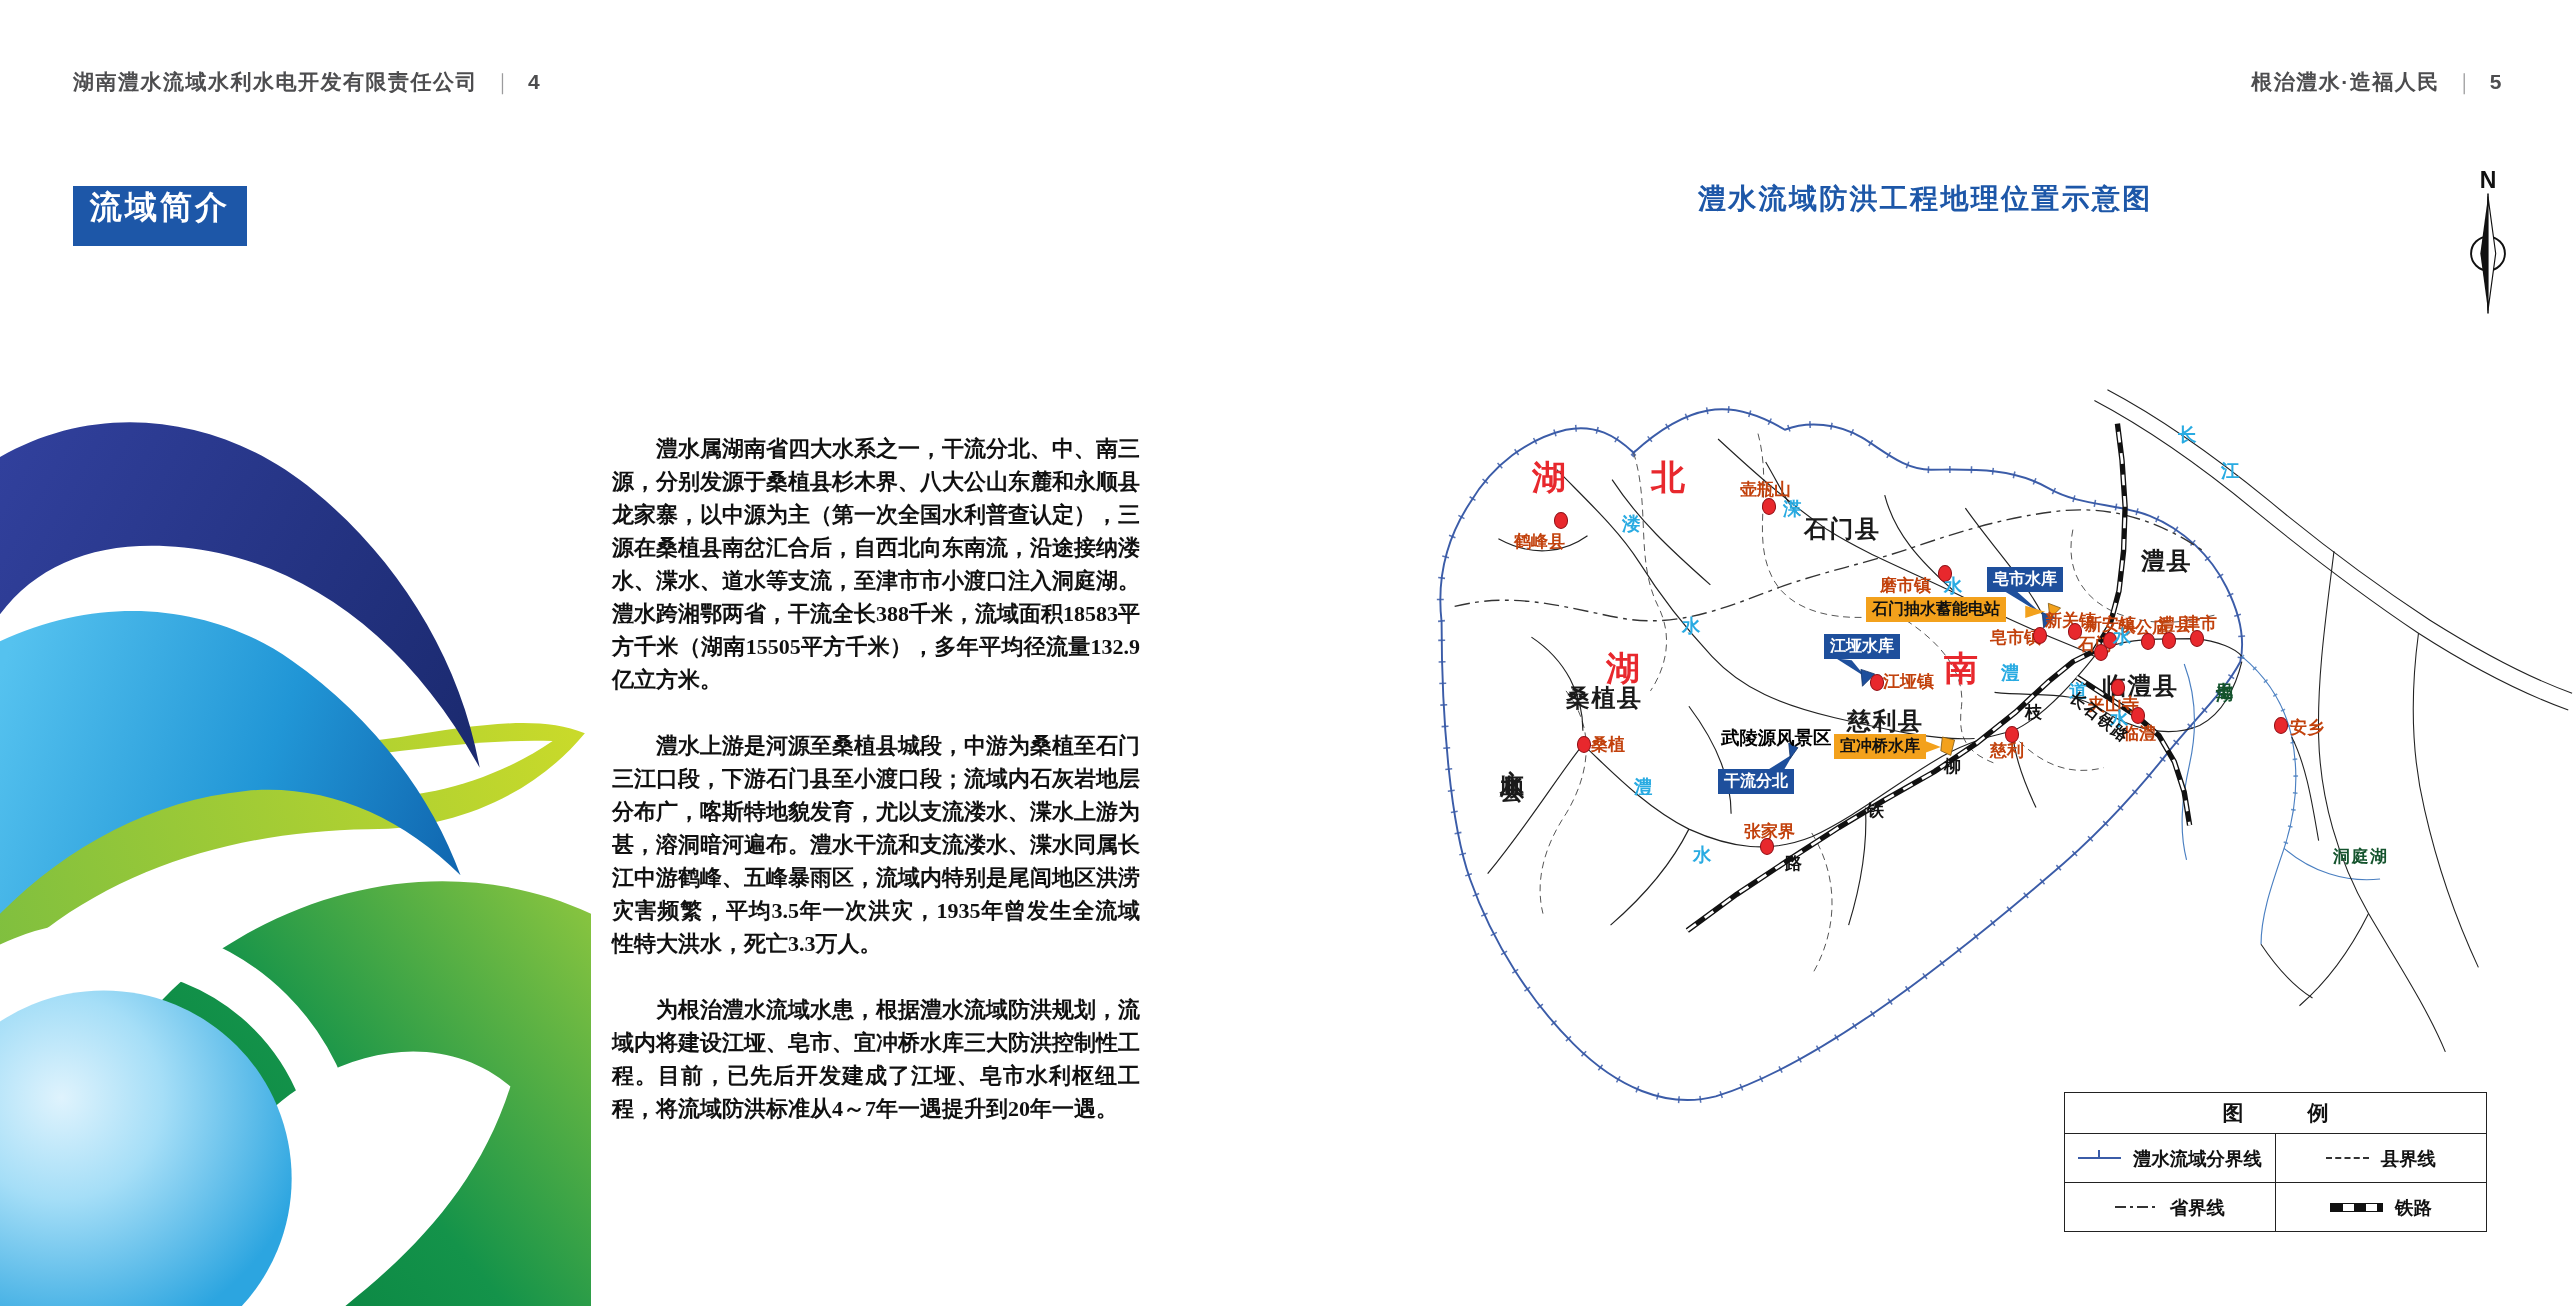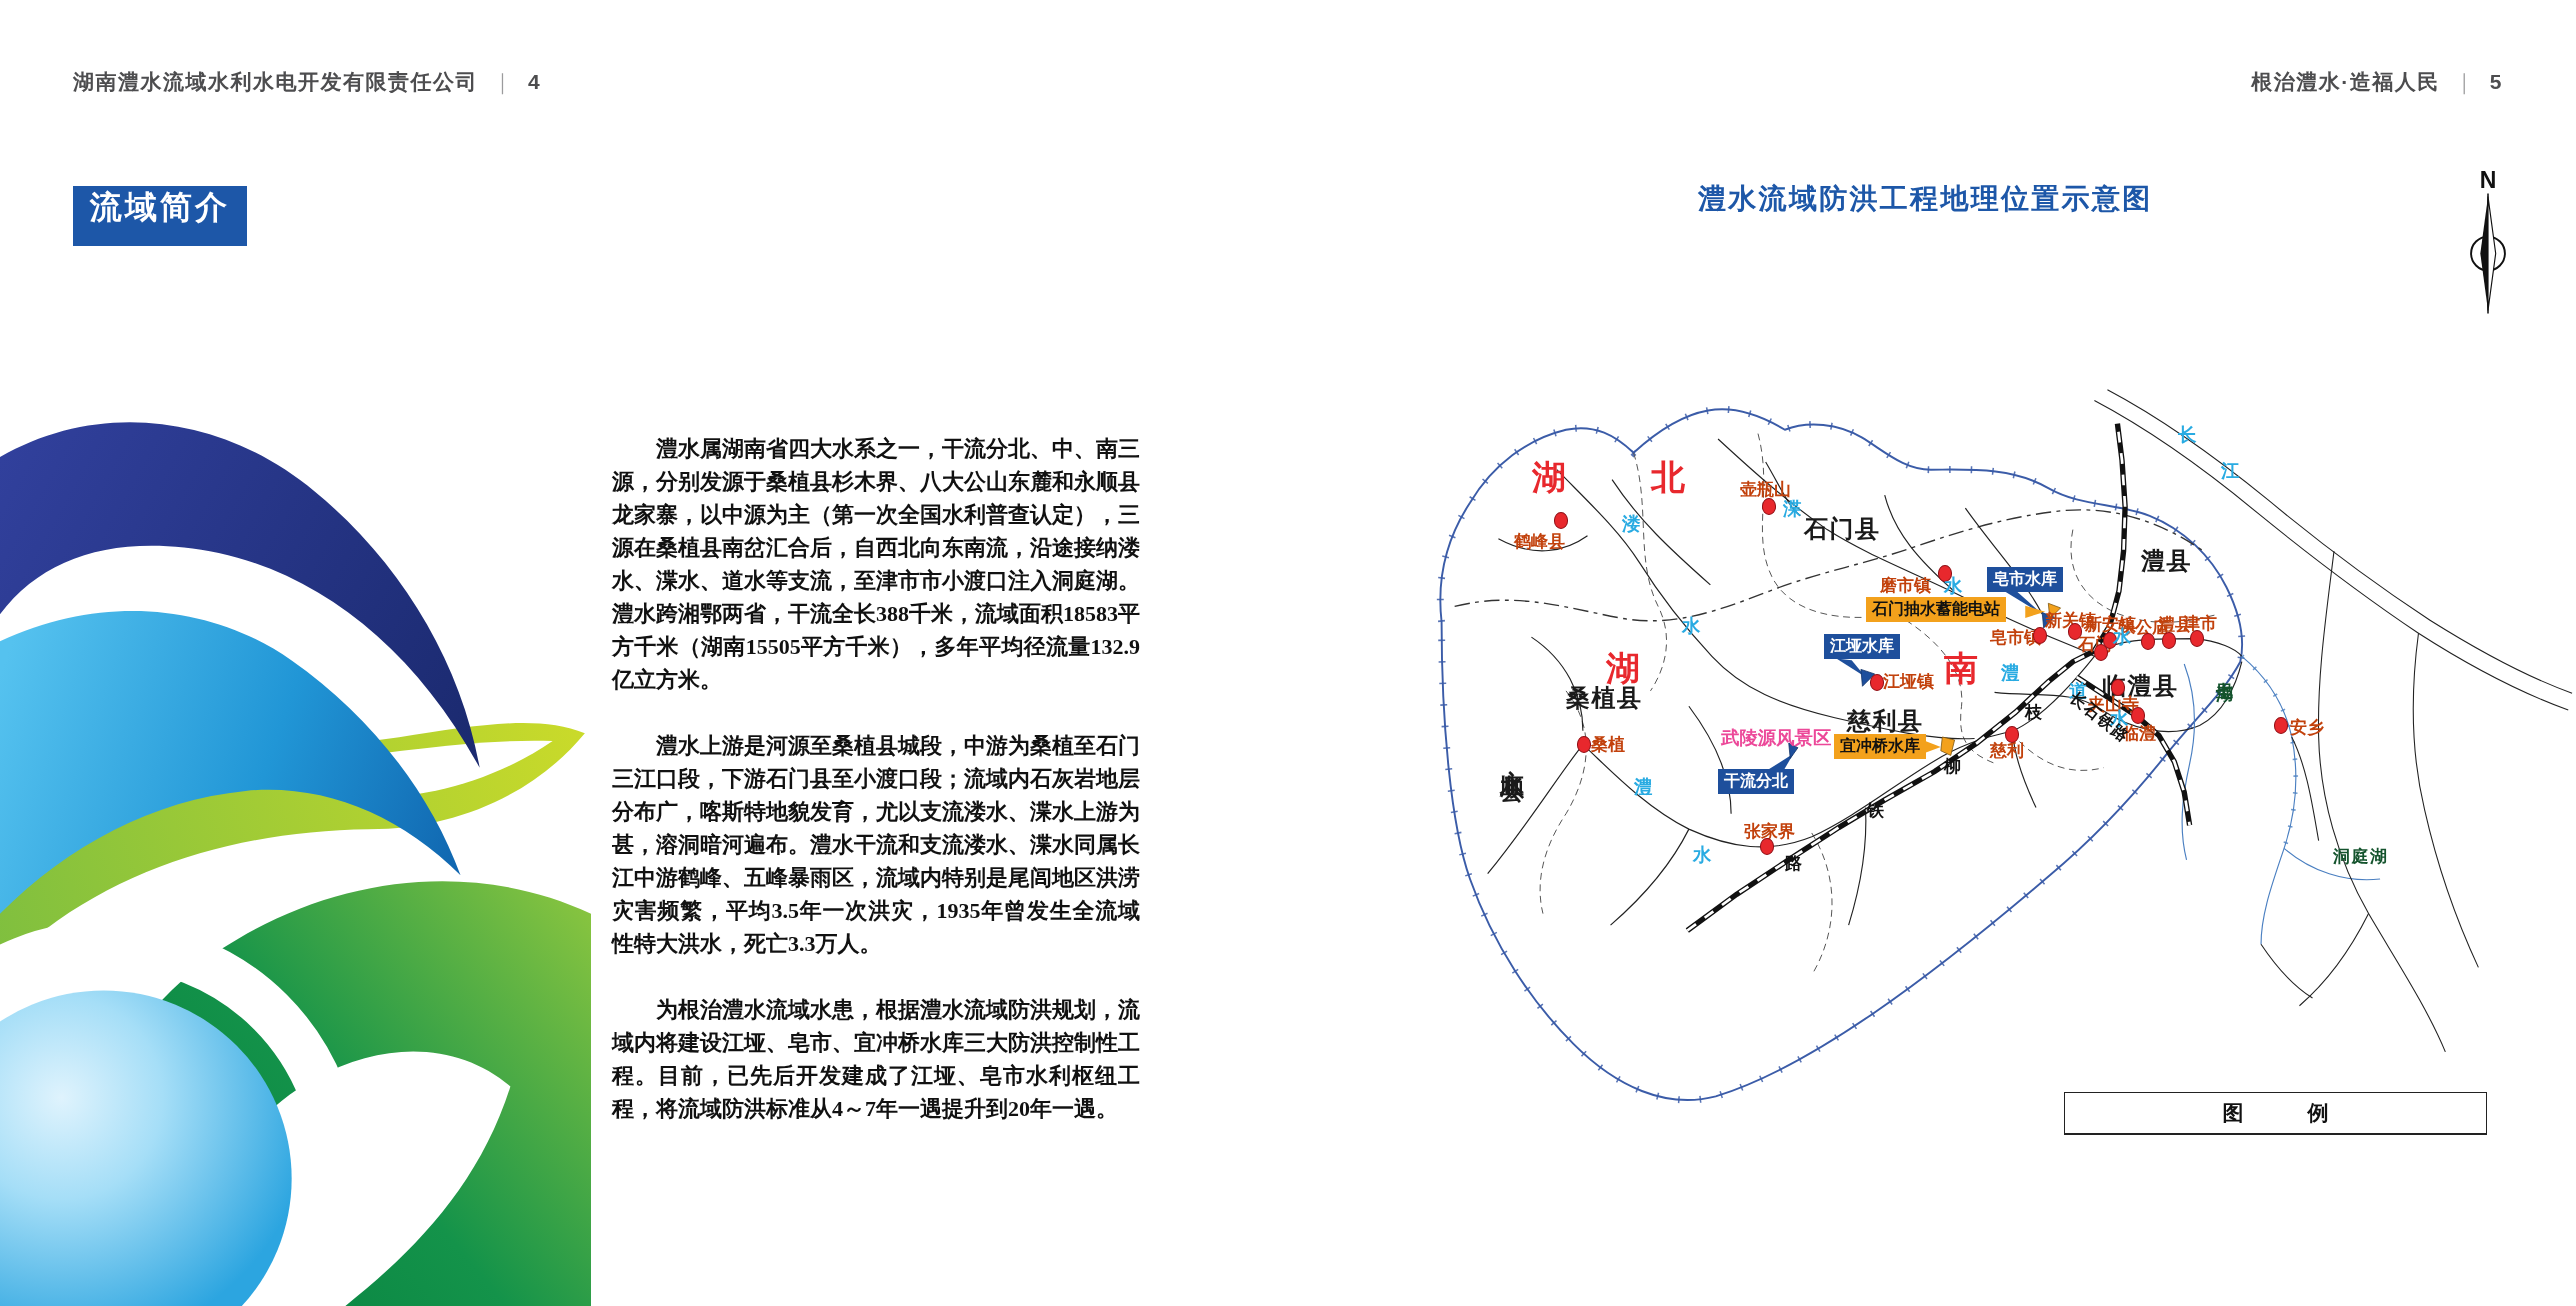--- a/index.html
+++ b/index.html
@@ -33,21 +33,21 @@
   .map-layer span, .map-layer div{position:absolute;white-space:nowrap;}
   .prov{font-size:34px;font-weight:bold;color:#e8282d;letter-spacing:0.8px;}
   .county{font-size:24px;font-weight:bold;color:#1a1a1a;letter-spacing:1.5px;}
   .vertical{writing-mode:vertical-rl;letter-spacing:4.6px;}
   .town-label{font-size:17px;font-weight:bold;color:#c2410c;}
   .town-dot{width:12.3px;height:14.6px;border-radius:50%;background:#e8282d;border:1.2px solid #8f1016;}
   .river-char{font-size:18.4px;font-weight:bold;color:#29abe2;}
   .lake-label{font-size:17px;font-weight:bold;color:#14532d;letter-spacing:1.5px;}
   .rail-char{font-size:17px;font-weight:bold;color:#111;}
   .rail-diag{font-size:16px;font-weight:bold;color:#111;letter-spacing:1.5px;transform-origin:left top;}
-  .scenic{font-size:18.4px;font-weight:bold;color:#ec4899;}
+  .scenic{font-size:18.4px;font-weight:bold;color:#000000;}
   .res-box{font-size:16px;font-weight:bold;padding:3.1px 6.1px;line-height:18.4px;}
   .res-blue{background:#1e4f9c;color:#ffffff;}
   .res-orange{background:#f3a11c;color:#111;}
   
   .legend{position:absolute;left:2064px;top:1092px;width:421px;background:#fff;border:1.5px solid #222;}
   .legend-title{height:40px;border-bottom:1.5px solid #222;display:flex;align-items:center;justify-content:center;
                 font-size:21px;font-weight:bold;letter-spacing:21.5px;text-indent:21.5px;color:#111;}
   .legend-grid{display:grid;grid-template-columns:1fr 1fr;}
   .legend-cell{height:48px;display:flex;align-items:center;justify-content:center;gap:12.3px;border-bottom:1.5px solid #222;}
   .legend-cell:nth-child(odd){border-right:1.5px solid #222;}
@@ -283,16 +283,34 @@
       <span class="rail-char" style="left: 2025px; top: 701px;">枝</span>
       <span class="rail-char" style="left: 1944px; top: 755px;">柳</span>
       <span class="rail-char" style="left: 1867px; top: 799px;">铁</span>
       <span class="rail-char" style="left: 1785px; top: 852px;">路</span>
       <span class="rail-diag" style="left: 2078px; top: 688px; transform: rotate(38deg);">长石铁路</span>
       <span class="scenic" style="left: 1721px; top: 725px;">武陵源风景区</span>
     </div>
 
   <div class="legend">
     <div class="legend-title">图　例</div>
+    <div class="legend-grid" id="legend-grid">
+        <div class="legend-cell">
+          <span class="sym sym-basin"></span>
+          <span class="legend-label">澧水流域分界线</span>
+        </div>
+        <div class="legend-cell">
+          <span class="sym sym-county"></span>
+          <span class="legend-label">县界线</span>
+        </div>
+        <div class="legend-cell">
+          <span class="sym sym-province"></span>
+          <span class="legend-label">省界线</span>
+        </div>
+        <div class="legend-cell">
+          <span class="sym sym-rail"></span>
+          <span class="legend-label">铁路</span>
+        </div>
+      </div>
   </div>
 
 </div>
 
 
 </body></html>

